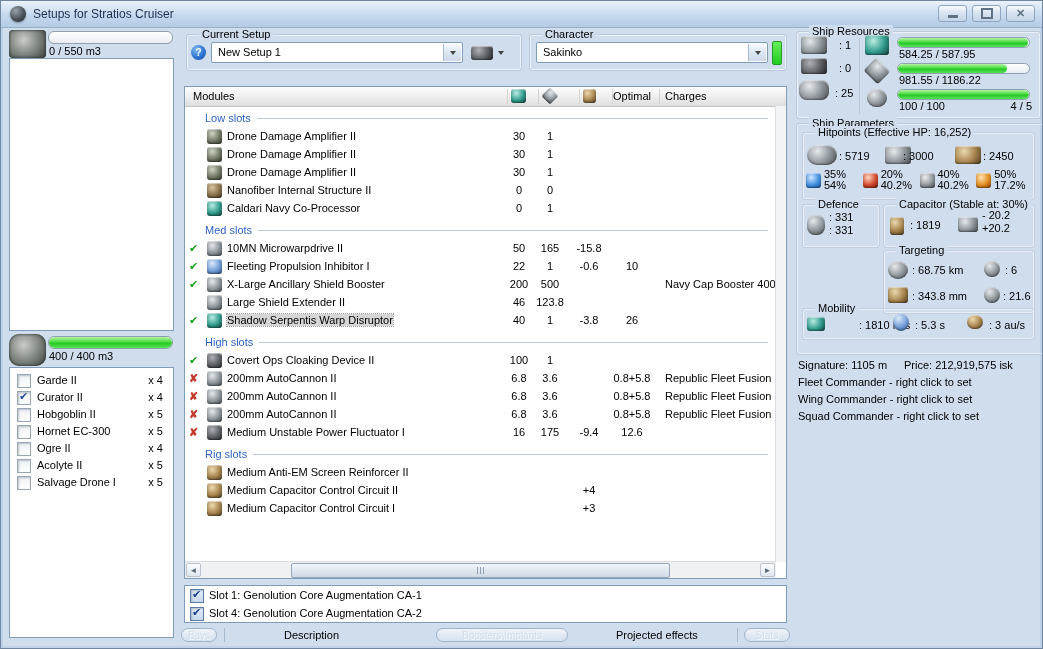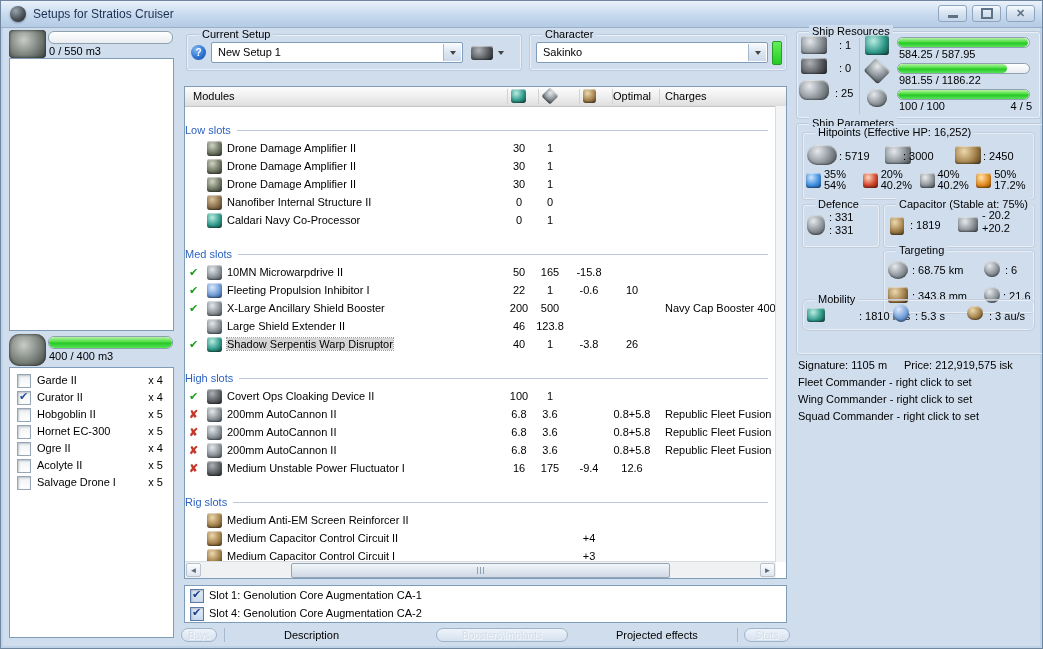--- a/index.html
+++ b/index.html
@@ -79,21 +79,21 @@
   .mh-title{position:absolute;left:8px;top:3px;}
   .mh-sep{position:absolute;top:2px;bottom:2px;width:1px;background:#d2d2d2;}
   .mh-ico{position:absolute;top:2px;}
   .mh-cpu{left:326px;width:15px;height:14px;}
   .mh-pg{left:359px;top:3px;width:12px;height:12px;transform:rotate(45deg);border-radius:2px;}
   .mh-cap{left:398px;width:13px;height:14px;}
   .mh-optimal{position:absolute;left:426px;width:42px;top:3px;text-align:center;}
   .mh-charges{position:absolute;left:480px;top:3px;}
   .mod-body{position:absolute;left:0;top:19px;right:10px;bottom:16px;overflow:hidden;}
   .vtrack{position:absolute;top:19px;right:0;bottom:16px;width:10px;background:#f3f4f6;border-left:1px solid #d9dde2;}
-  .sec-head{display:flex;align-items:center;height:20px;margin-top:14px;padding-left:0;}
+  .sec-head{display:flex;align-items:center;height:20px;margin-top:2px;padding-left:20px;}
   .sec-label{color:#2d62c1;white-space:nowrap;}
   .sec-line{flex:1;height:0;border-top:1px solid #bcc8da;margin:0 8px 0 6px;}
   .mrow{position:relative;height:18px;}
   .row-status{position:absolute;left:4px;top:2px;width:14px;}
   .st-active > .row-status::before{content:"\2714";color:#1e9e1e;}
   .st-offline > .row-status::before{content:"\2718";color:#c43b2e;font-weight:bold;}
   .mod-icon{position:absolute;left:22px;top:1px;width:15px;height:15px;}
   .mname{position:absolute;left:42px;top:2px;white-space:nowrap;}
   .selected > .mname{background:#d6d6d6;outline:1px dotted #9a9a9a;}
   .c{position:absolute;top:2px;white-space:nowrap;}
@@ -174,21 +174,21 @@
   .fp-turret{left:2px;top:10px;width:26px;height:16px;}
   .fp-dps{left:2px;top:37px;width:26px;height:11px;}
   .fp-v1{position:absolute;left:32px;top:13px;} .fp-v2{position:absolute;left:30px;top:38px;}
   .tg-box{left:86px;top:126px;width:150px;height:62px;}
   .tg-radar{left:4px;top:10px;width:20px;height:18px;border-radius:50%;}
   .tg-max{left:100px;top:10px;width:16px;height:16px;border-radius:50%;}
   .tg-scan{left:4px;top:36px;width:20px;height:16px;}
   .tg-sens{left:100px;top:36px;width:16px;height:16px;border-radius:50%;}
   .tg-v1{position:absolute;left:28px;top:13px;} .tg-v2{position:absolute;left:121px;top:13px;}
   .tg-v3{position:absolute;left:28px;top:39px;} .tg-v4{position:absolute;left:119px;top:39px;}
-  .mb-box{left:5px;top:175px;width:231px;height:30px;border-radius:6px;}
+  .mb-box{left:5px;top:184px;width:231px;height:30px;}
   .mb-speed{left:4px;top:8px;width:18px;height:14px;}
   .mb-clock{left:90px;top:4px;width:16px;height:18px;border-radius:50%;}
   .mb-warp{left:164px;top:6px;width:16px;height:14px;border-radius:7px;}
   .mb-v1{position:absolute;left:26px;top:10px;margin-left:30px;} .mb-v2{position:absolute;left:112px;top:10px;}
   .mb-v3{position:absolute;left:186px;top:10px;}
   .sumline{position:absolute;white-space:nowrap;}
   .sig{left:797px;top:358px;} .price{left:903px;top:358px;}
   .cmd1{left:797px;top:375px;} .cmd2{left:797px;top:392px;} .cmd3{left:797px;top:409px;}
 </style>
 </head>
@@ -625,21 +625,21 @@
     </div>
 
     <div class="sub def-box">
       <span class="grp-label">Defence</span>
       <span class="chip tone-steel rico def-ico"></span>
       <span class="def-l1">: 331</span>
       <span class="def-l2">: 331</span>
     </div>
 
     <div class="sub cap-box">
-      <span class="grp-label">Capacitor (Stable at: 75%)</span>
+      <span class="grp-label">Capacitor (Stable at: 30%)</span>
       <span class="chip tone-bronze rico cap-bat"></span>
       <span class="cap-amt">: 1819</span>
       <span class="chip tone-steel rico cap-boost"></span>
       <span class="cap-minus">- 20.2</span>
       <span class="cap-plus">+20.2</span>
     </div>
 
 
     <div class="sub tg-box">
       <span class="grp-label">Targeting</span>

